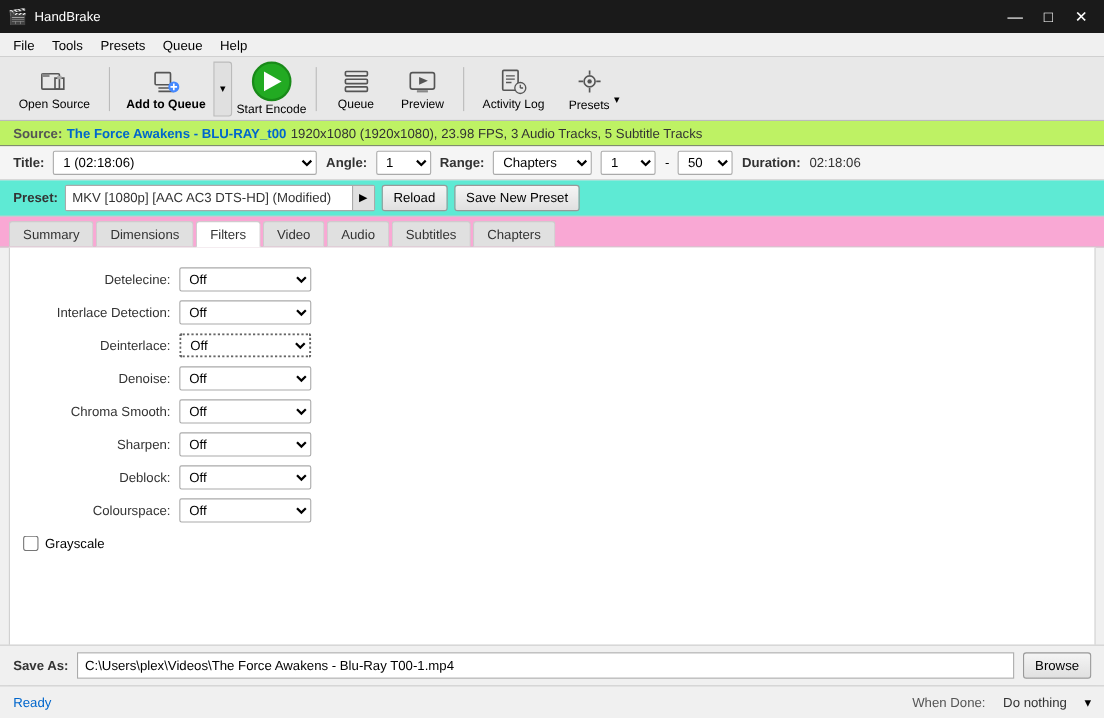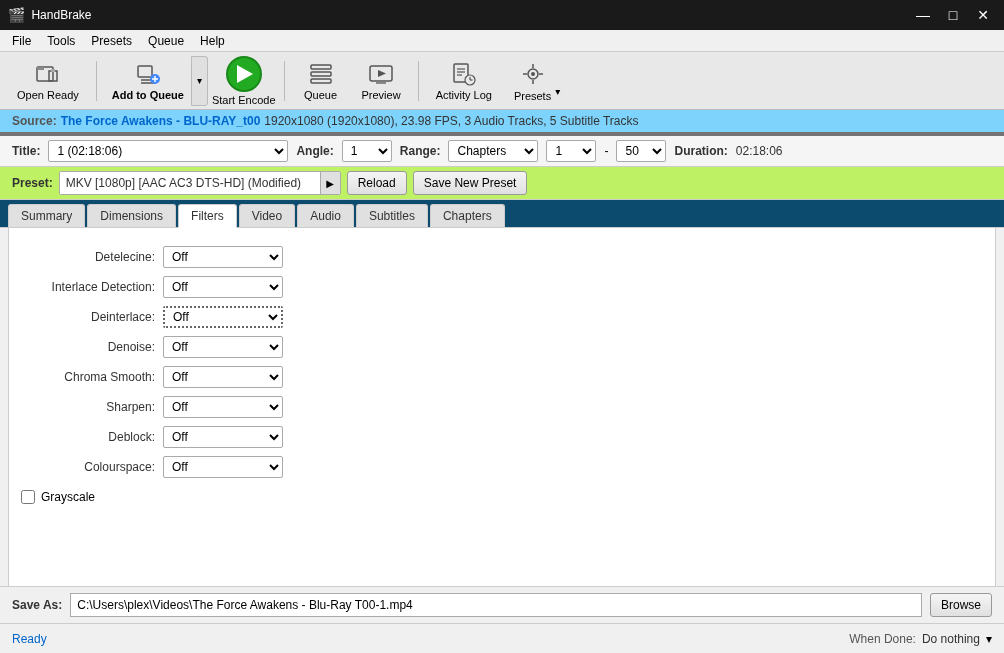--- a/index.html
+++ b/index.html
@@ -116,22 +116,22 @@
       width: 0;
       height: 0;
       border-top: 9px solid transparent;
       border-bottom: 9px solid transparent;
       border-left: 16px solid white;
       margin-left: 3px;
     }
 
     
     .source-row {
-      background: #7dd3fc;
-      border-bottom: 4px solid #737373;
+      background: #bef264;
+      border-bottom: 1px solid #737373;
       padding: 4px 12px;
       font-size: 12px;
       display: flex;
       align-items: center;
       gap: 4px;
     }
     .source-label { color: #555; font-weight: 600; }
     .source-file { color: #0066cc; font-weight: 600; }
     .source-info { color: #333; }
 
@@ -155,21 +155,21 @@
       font-size: 12px;
       cursor: pointer;
     }
     .field-select-sm { width: 50px; }
     .field-select-md { width: 90px; }
     .field-select-lg { width: 240px; }
     .duration-val { color: #333; }
 
     
     .preset-row {
-      background: #bef264;
+      background: #5eead4;
       border-bottom: 1px solid #ccc;
       padding: 4px 12px;
       display: flex;
       align-items: center;
       gap: 6px;
     }
     .preset-select-container {
       display: flex;
       align-items: center;
       border: 1px solid #aaa;
@@ -204,21 +204,21 @@
       padding: 0 10px;
       border: 1px solid #999;
       background: linear-gradient(to bottom, #f5f5f5, #e0e0e0);
       border-radius: 3px;
       cursor: pointer;
       font-size: 12px;
     }
 
     
     .tabs-bar {
-      background: #0c4a6e;
+      background: #f9a8d4;
       border-bottom: 1px solid #ccc;
       padding: 4px 8px 0 8px;
       display: flex;
       gap: 2px;
     }
     .tab {
       padding: 4px 12px;
       border: 1px solid #ccc;
       border-bottom: none;
       background: #e0e0e0;
@@ -318,21 +318,21 @@
       align-items: center;
       justify-content: space-between;
       padding: 0 12px;
       font-size: 12px;
       position: absolute;
       bottom: 0;
       left: 0;
       right: 0;
     }
     .status-left { color: #0066cc; }
-    .status-right { display: flex; gap: 6px; align-items: center; }
+    .status-right { display: flex; gap: 16px; align-items: center; }
     .when-done-label { color: #555; }
     .when-done-val { color: #333; }
 
     .page-wrapper {
       position: relative;
       width: 1004px;
       height: 653px;
       overflow: hidden;
       display: flex;
       flex-direction: column;
@@ -419,21 +419,21 @@
 
     <div class="toolbar-btn">
       <div class="toolbar-icon">
         <svg width="26" height="26" viewBox="0 0 26 26">
           <rect x="2" y="6" width="16" height="14" rx="1" fill="none" stroke="#555" stroke-width="1.5"></rect>
           <rect x="2" y="6" width="7" height="3" rx="0" fill="#888"></rect>
           <path d="M14 10 L22 10 L22 20 L14 20 Z" fill="none" stroke="#555" stroke-width="1.5"></path>
           <rect x="16" y="8" width="4" height="3" fill="#aaa"></rect>
         </svg>
       </div>
-      <span>Open Ready</span>
+      <span>Open Source</span>
     </div>
 
     <div class="toolbar-divider"></div>
 
     <div class="add-queue-group">
       <div class="add-queue-main">
         <div class="toolbar-icon">
           <svg width="26" height="26" viewBox="0 0 26 26">
             <rect x="3" y="5" width="14" height="11" rx="1" fill="none" stroke="#555" stroke-width="1.5"></rect>
             <line x1="6" y1="19" x2="20" y2="19" stroke="#555" stroke-width="1.5"></line>

